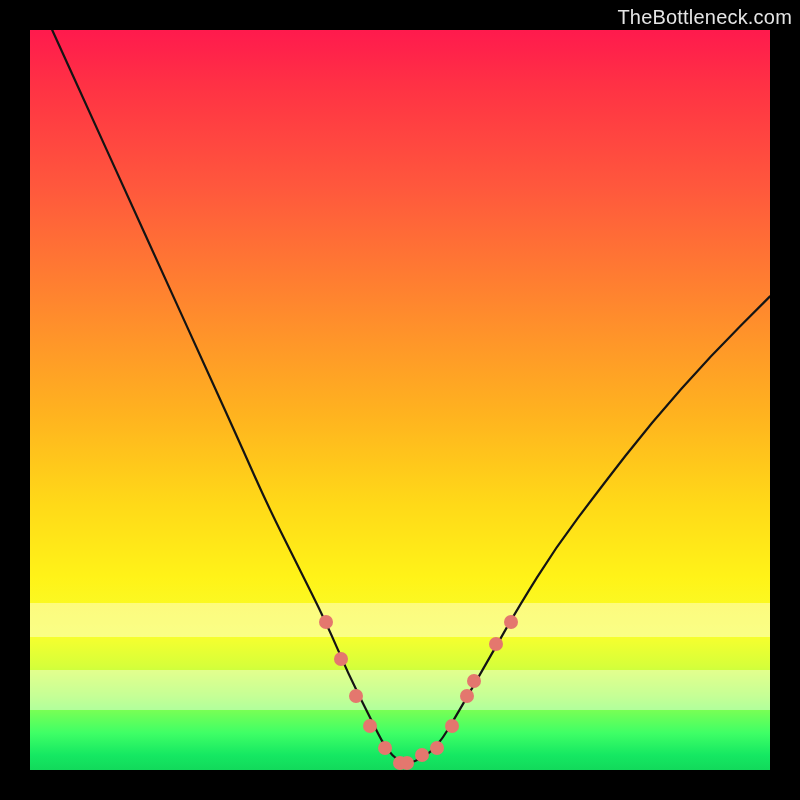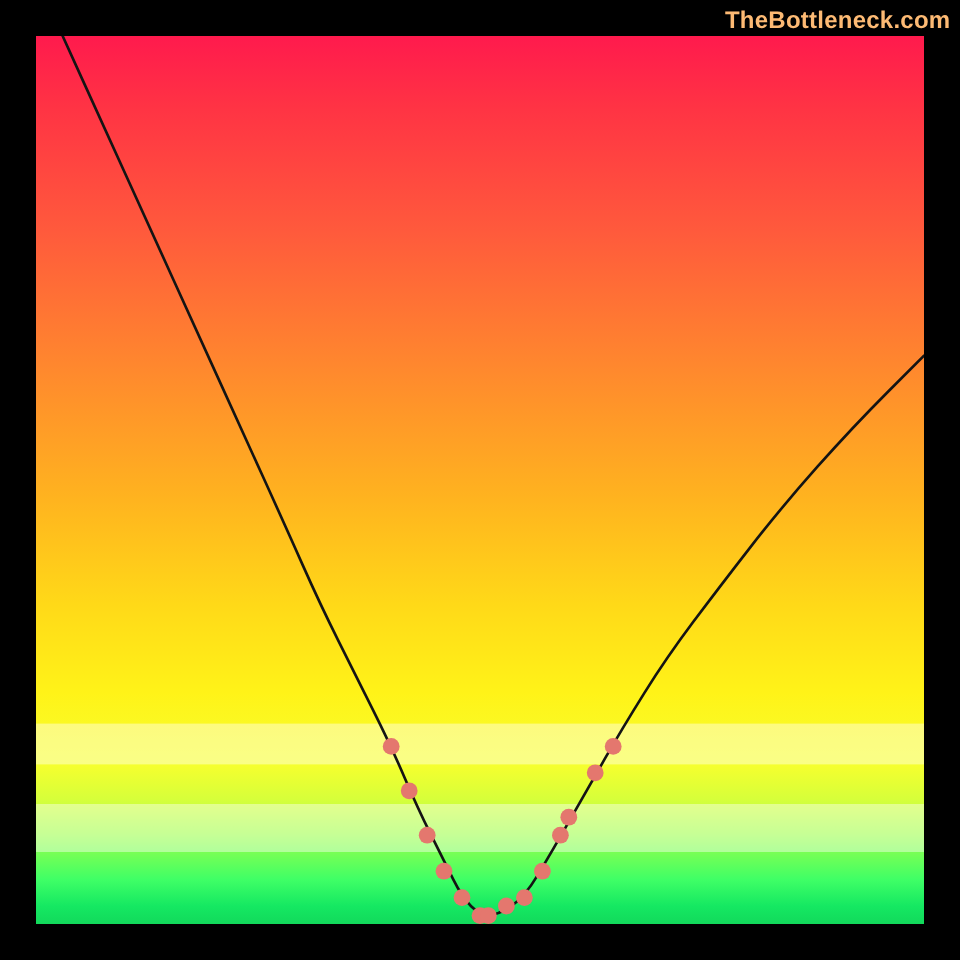--- a/index.html
+++ b/index.html
@@ -46,23 +46,23 @@
   .pale-band {
     position: absolute;
     left: 0;
     width: 740px;
     background: rgba(255,255,255,0.42);
   }
   .watermark {
     position: absolute;
     top: 6px;
     right: 8px;
-    color: #fdba74;
+    color: #e5e5e5;
     font-size: 20px;
-    font-weight: 700;
+    font-weight: 400;
     letter-spacing: 0.2px;
     z-index: 5;
   }
   svg.curve {
     position: absolute;
     left: 0; top: 0;
     width: 740px; height: 740px;
     z-index: 3;
   }
   .dot {

